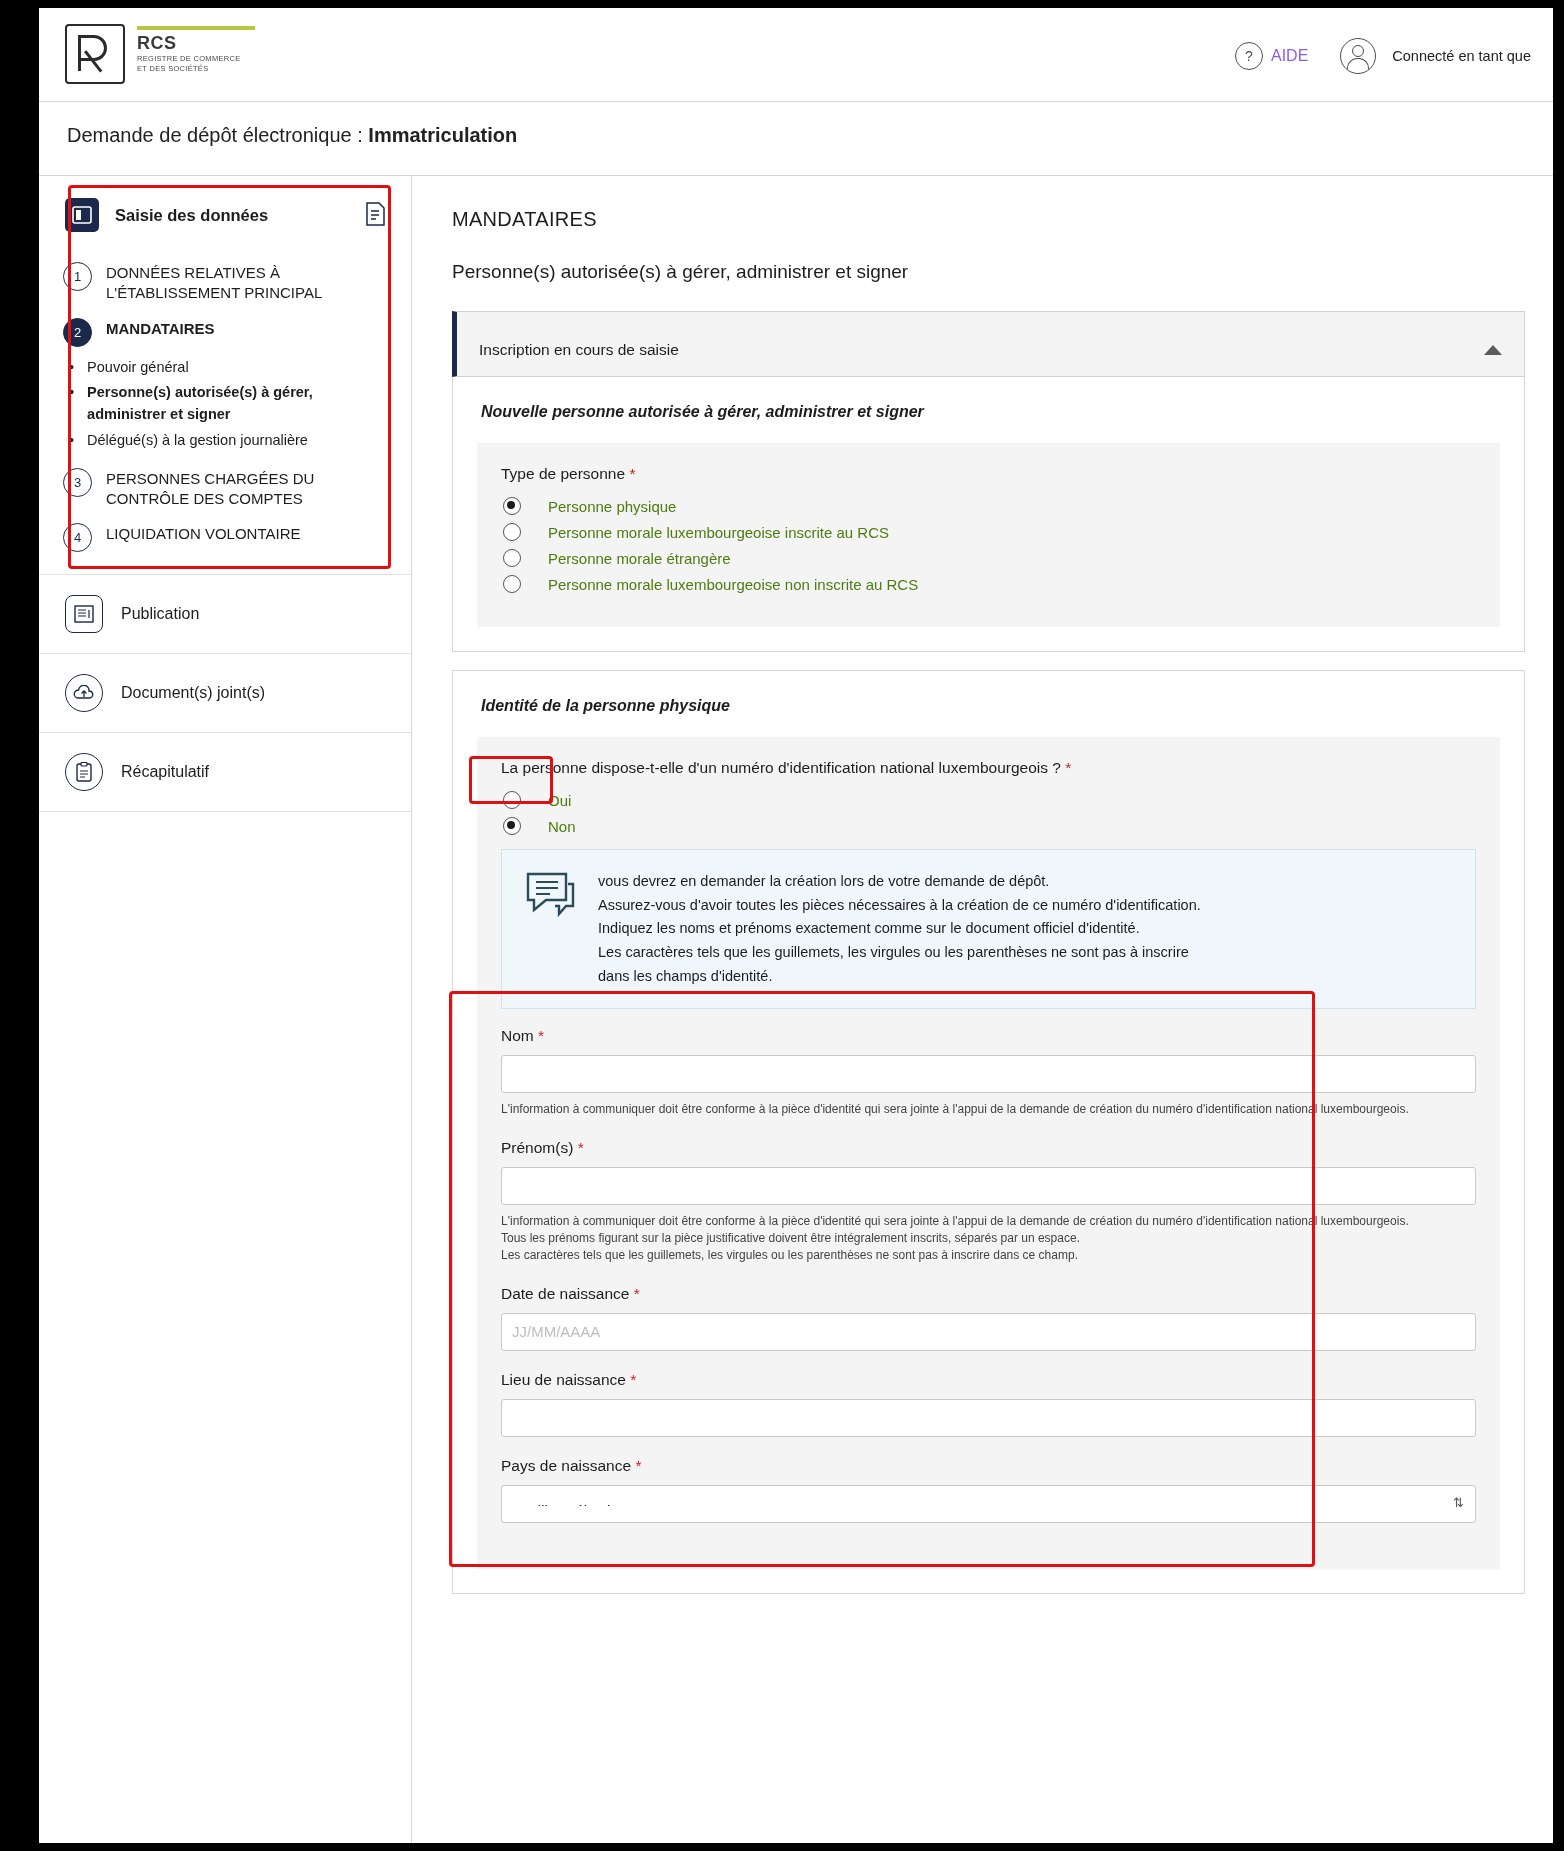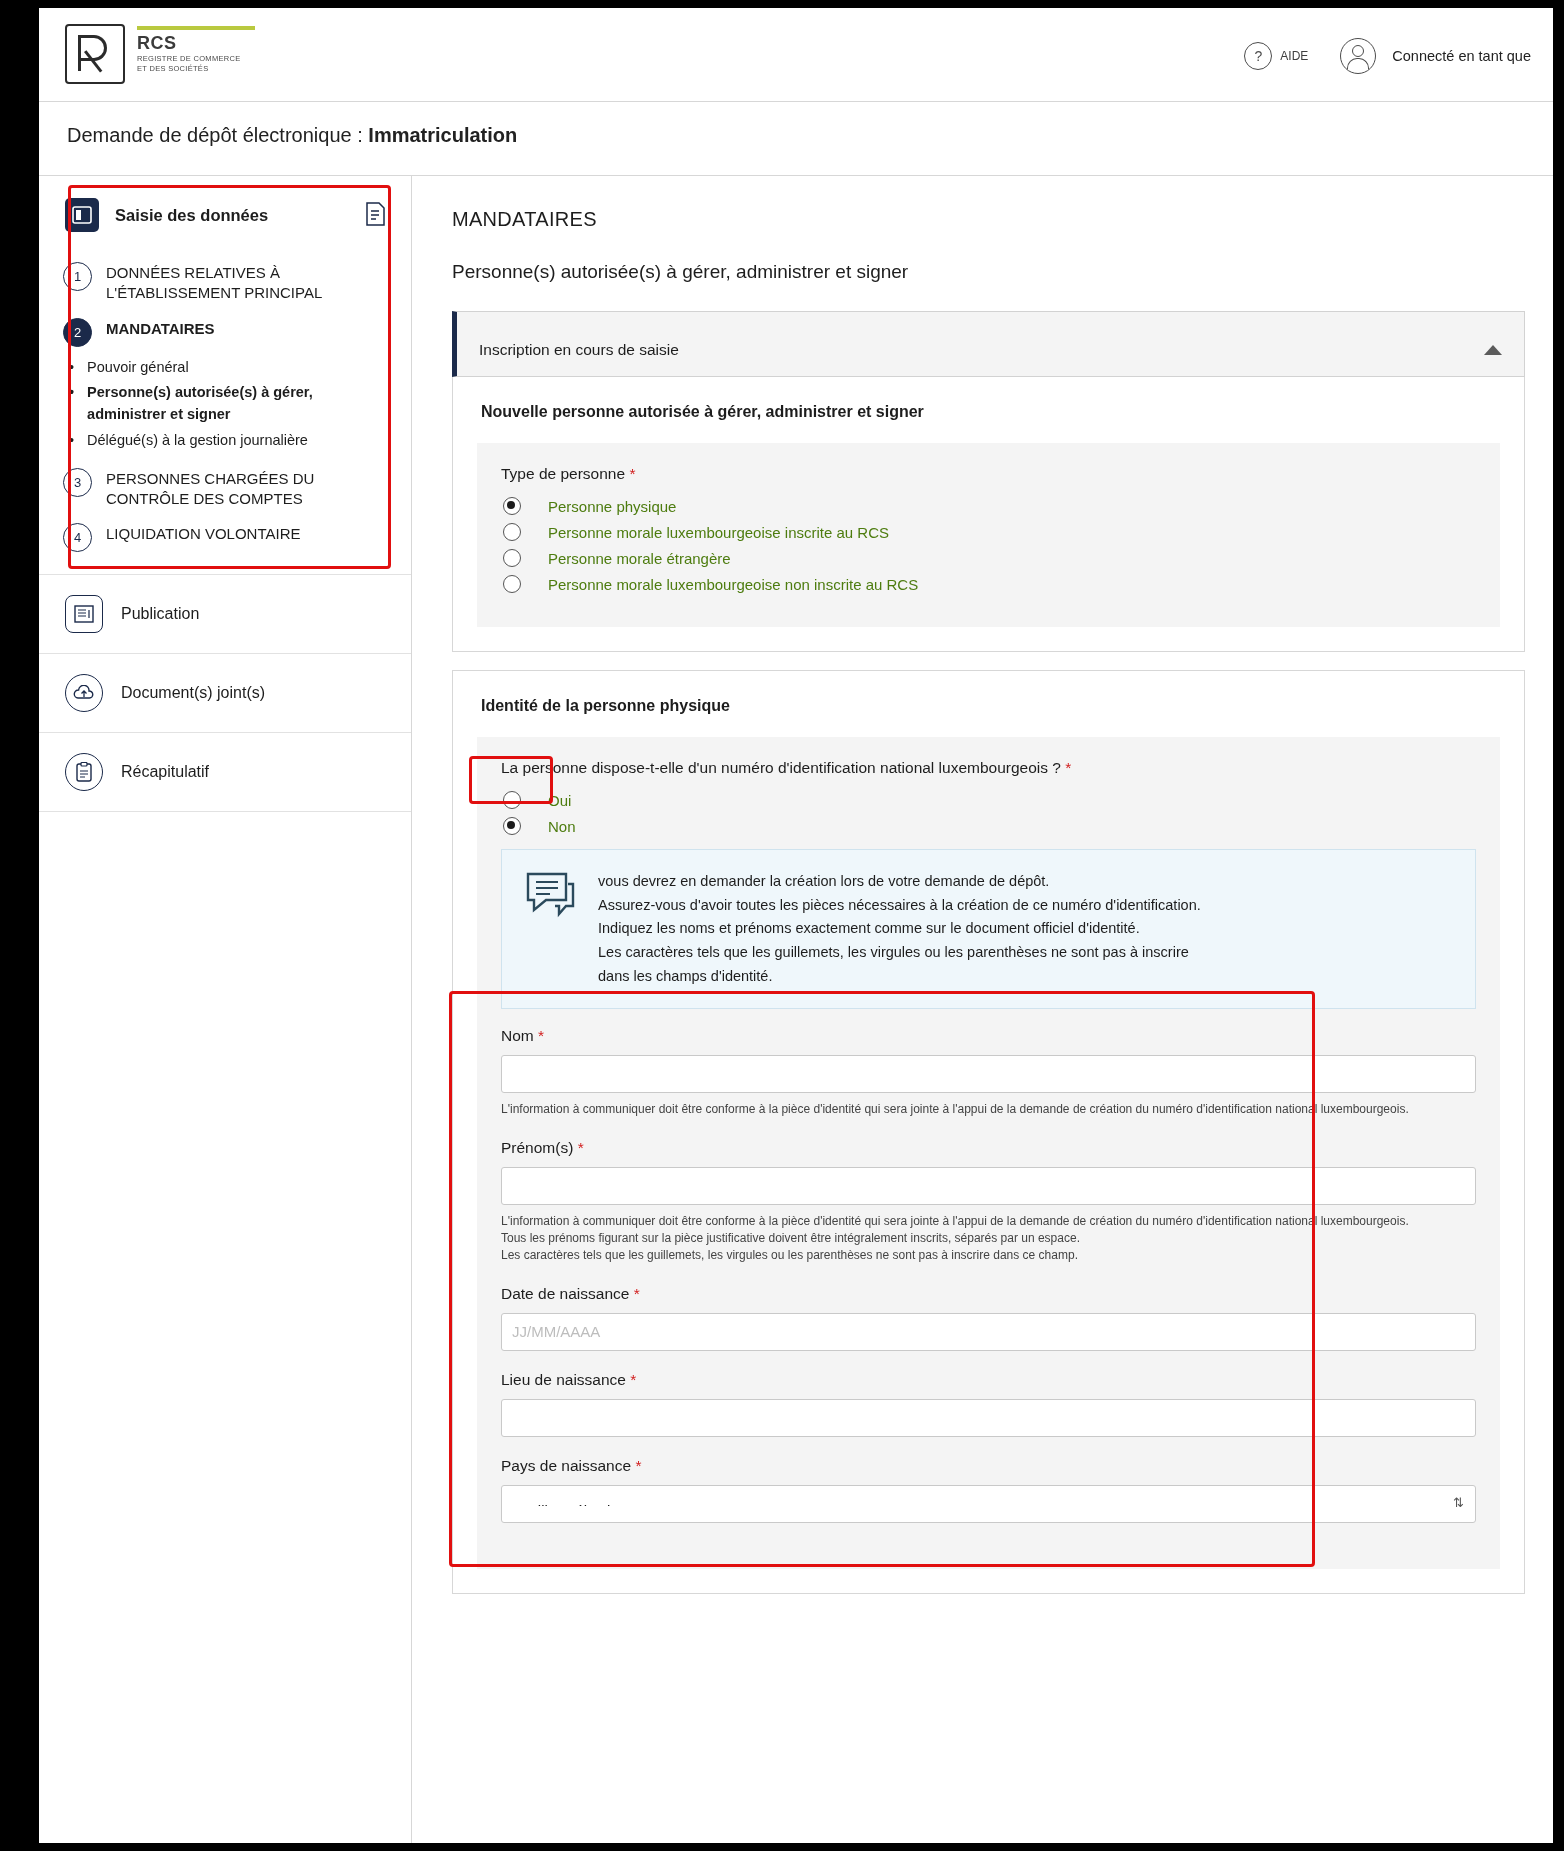--- a/index.html
+++ b/index.html
@@ -115,22 +115,22 @@
     height: 26px;
     border: 1.6px solid #4c4c4c;
     border-radius: 50%;
     display: flex;
     align-items: center;
     justify-content: center;
     font-size: 14px;
     color: #4c4c4c;
   }
   .aide-link {
-    font-size: 12px;
-    color: #404040;
+    font-size: 16px;
+    color: #8b5cf6;
   }
   .user-icon {
     width: 34px;
     height: 34px;
     border: 1.6px solid #4c4c4c;
     border-radius: 50%;
     position: relative;
     overflow: hidden;
   }
   .user-icon:before {
@@ -334,20 +334,21 @@
     margin-left: 16px;
     border: 1px solid #d7d7d7;
     border-top: none;
     padding: 26px 24px 24px 24px;
   }
   .panel-title {
     font-size: 16px;
     font-weight: bold;
     color: #1d1d1d;
     margin: 0 0 22px 4px;
+    font-style: italic;
   }
   .grey-box {
     background: #f4f4f4;
     padding: 22px 24px 26px 24px;
   }
   .field-label {
     font-size: 15.5px;
     color: #1d1d1d;
     margin-bottom: 14px;
   }

